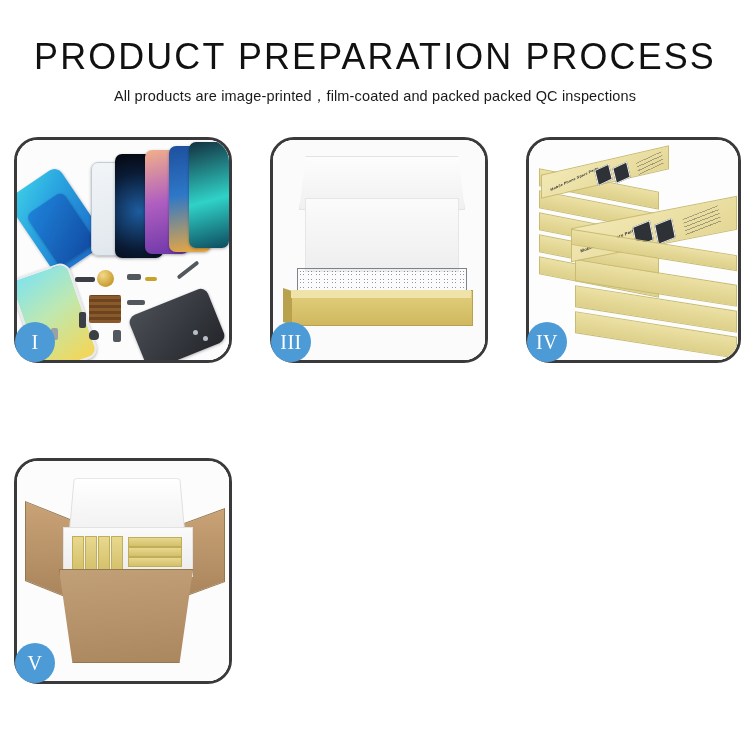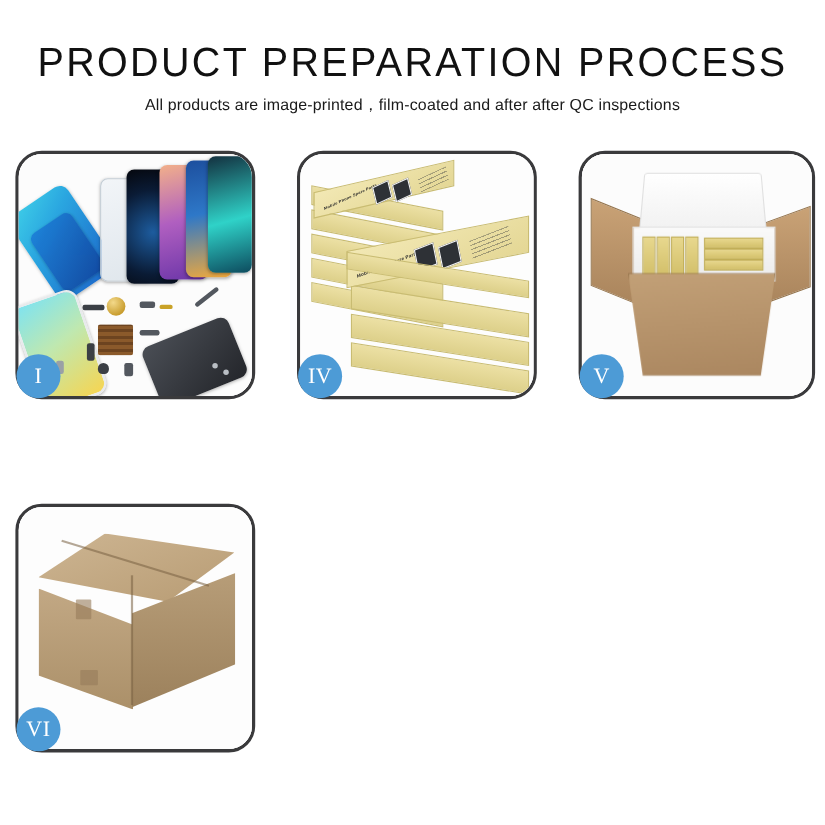--- a/index.html
+++ b/index.html
@@ -156,21 +156,21 @@
   .seam{position:absolute;background:rgba(120,96,66,.55);}
   .tape{position:absolute;background:rgba(150,124,90,.6);border-radius:1px;}
 </style>
 </head>
 <body>
 
 <div class="page">
 
   <div class="header">
     <div class="title">PRODUCT PREPARATION PROCESS</div>
-    <div class="subtitle">All products are image-printed，film-coated and after after QC inspections</div>
+    <div class="subtitle">All products are image-printed，film-coated and packed packed QC inspections</div>
   </div>
 
   <div class="grid">
 
     <div class="panel">
       <div class="panel-inner">
         <div class="p1">
           <div class="scr s-blue"></div>
           <div class="scr s-blue2"></div>
           <div class="scr s-glass"></div>
@@ -192,20 +192,33 @@
           <div class="bit" style="left:34px;top:188px;width:7px;height:12px;border-radius:2px;background:#9aa0a6;"></div>
           <div class="bit l" style="left:158px;top:128px;width:26px;height:4px;transform:rotate(-38deg);"></div>
           <div class="bit" style="left:176px;top:190px;width:5px;height:5px;border-radius:50%;background:#b9bec4;"></div>
           <div class="bit" style="left:186px;top:196px;width:5px;height:5px;border-radius:50%;background:#b9bec4;"></div>
         </div>
       </div>
       <div class="badge">I</div>
     </div>
 
 
+    <div class="panel">
+      <div class="panel-inner">
+        <div class="p3">
+          <div class="lid3"></div>
+          <div class="foam3"></div>
+          <div class="tray3"></div>
+          <div class="box3s"></div>
+          <div class="box3"></div>
+          <div class="box3f"></div>
+        </div>
+      </div>
+      <div class="badge">III</div>
+    </div>
 
     <div class="panel">
       <div class="panel-inner">
         <div class="p4">
           <div class="stack">
 
             <div class="bx" style="left:2px;top:26px;width:118px;height:16px;transform:skewY(11deg);"></div>
             <div class="bx" style="left:2px;top:48px;width:118px;height:16px;transform:skewY(11deg);"></div>
             <div class="bx" style="left:2px;top:70px;width:118px;height:16px;transform:skewY(11deg);"></div>
             <div class="bx" style="left:2px;top:92px;width:118px;height:16px;transform:skewY(11deg);"></div>
@@ -249,29 +262,15 @@
             <div class="ybar" style="left:64px;top:9px;width:52px;height:8px;"></div>
             <div class="ybar" style="left:64px;top:19px;width:52px;height:8px;"></div>
             <div class="ybar" style="left:64px;top:29px;width:52px;height:8px;"></div>
           </div>
           <div class="carton2"></div>
         </div>
       </div>
       <div class="badge">V</div>
     </div>
 
-    <div class="panel">
-      <div class="panel-inner">
-        <div class="p6">
-          <div class="c6top"></div>
-          <div class="c6left"></div>
-          <div class="c6right"></div>
-          <div class="seam" style="left:36px;top:50px;width:140px;height:2px;transform:rotate(17deg);"></div>
-          <div class="tape" style="left:52px;top:84px;width:14px;height:18px;"></div>
-          <div class="tape" style="left:56px;top:148px;width:16px;height:14px;"></div>
-          <div class="seam" style="left:102px;top:62px;width:2px;height:118px;"></div>
-        </div>
-      </div>
-      <div class="badge">VI</div>
-    </div>
 
   </div>
 </div>
 
 </body></html>

